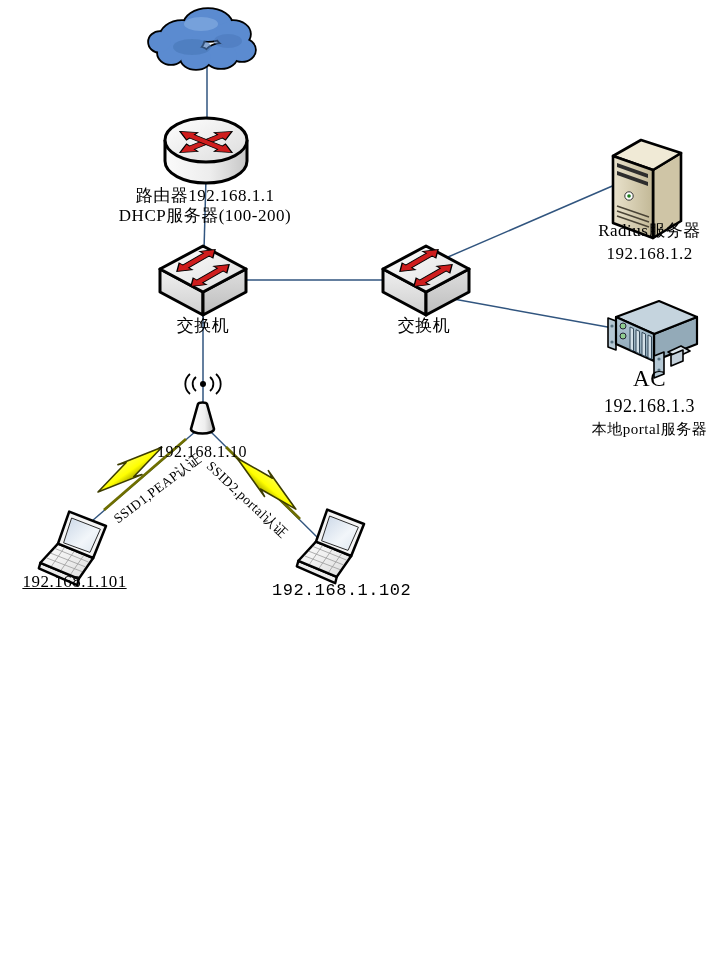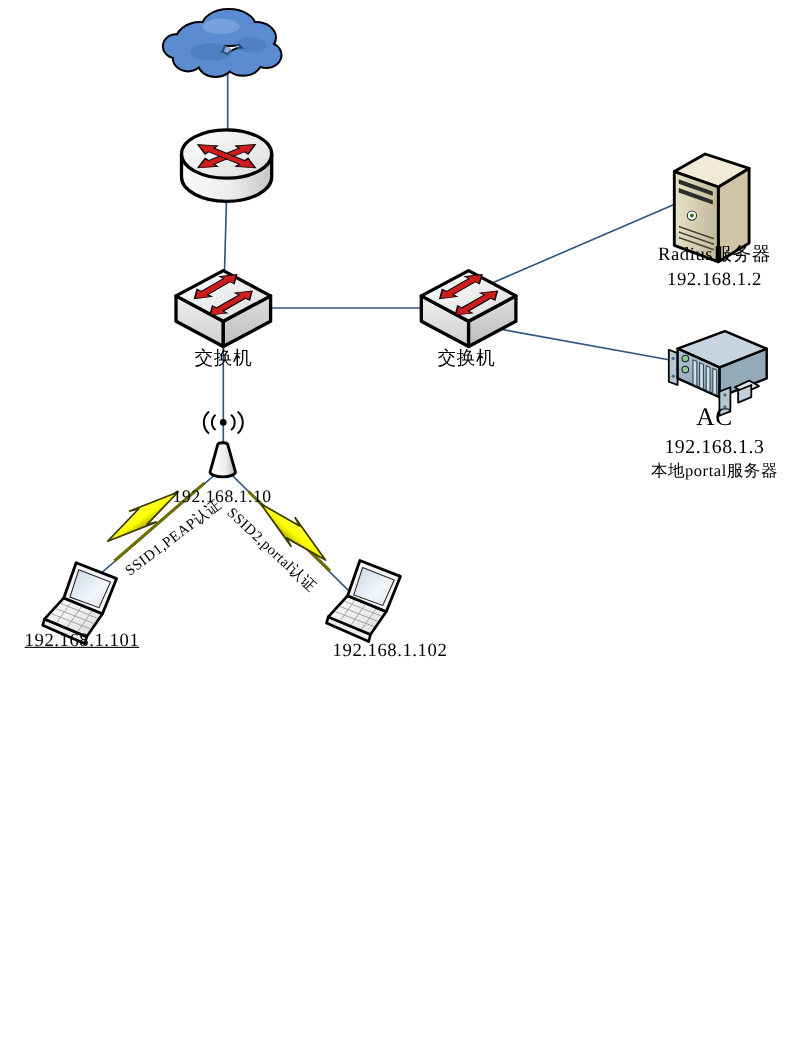--- a/index.html
+++ b/index.html
@@ -204,32 +204,34 @@
       <path d="M216,374 A13,13 0 0 1 216,394"></path>
     </g>
     <circle cx="203" cy="384" r="3" fill="#000"></circle>
     <path d="M198,404 L191,429 A11.5,4.5 0 0 0 214,429 L207,404 A4.6,1.9 0 0 0 198,404 Z" fill="url(#coneGrad)" stroke="#000" stroke-width="2.6" stroke-linejoin="round"></path>
   </g>
 
   <use href="#laptop" transform="translate(42,510) scale(0.8)"></use>
   <use href="#laptop" transform="translate(300,508) scale(0.8)"></use>
 </svg>
 
+<div class="lbl f17" style="left:95px;top:186px;width:220px;">路由器192.168.1.1</div>
+<div class="lbl f17" style="left:95px;top:206px;width:220px;">DHCP服务器(100-200)</div>
 
 <div class="lbl f17" style="left:153px;top:316px;width:100px;">交换机</div>
 <div class="lbl f17" style="left:374px;top:316px;width:100px;">交换机</div>
 
 <div class="lbl f17" style="left:572px;top:221px;width:155px;">Radius服务器</div>
 <div class="lbl f17" style="left:572px;top:244px;width:155px;">192.168.1.2</div>
 
 <div class="lbl f23" style="left:572px;top:366px;width:155px;">AC</div>
 <div class="lbl f18" style="left:572px;top:396px;width:155px;">192.168.1.3</div>
 <div class="lbl f15" style="left:572px;top:421px;width:155px;">本地portal服务器</div>
 
 <div class="lbl f16" style="left:142px;top:443px;width:120px;">192.168.1.10</div>
 
 <div class="lbl rot" style="left:100px;top:481px;width:115px;transform:rotate(-37deg);">SSID1,PEAP认证</div>
 <div class="lbl rot" style="left:186px;top:492px;width:122px;transform:rotate(43deg);">SSID2,portal认证</div>
 
 <div class="lbl f17" style="left:12px;top:572px;width:125px;text-decoration:underline;">192.168.1.101</div>
-<div class="lbl f17" style="left:292px;top:581px;width:125px;">192.168.1.102</div>
+<div class="lbl f17" style="left:272px;top:581px;width:125px;font-family:Liberation Mono, monospace;">192.168.1.102</div>
 
 </div>
 
 </body></html>

